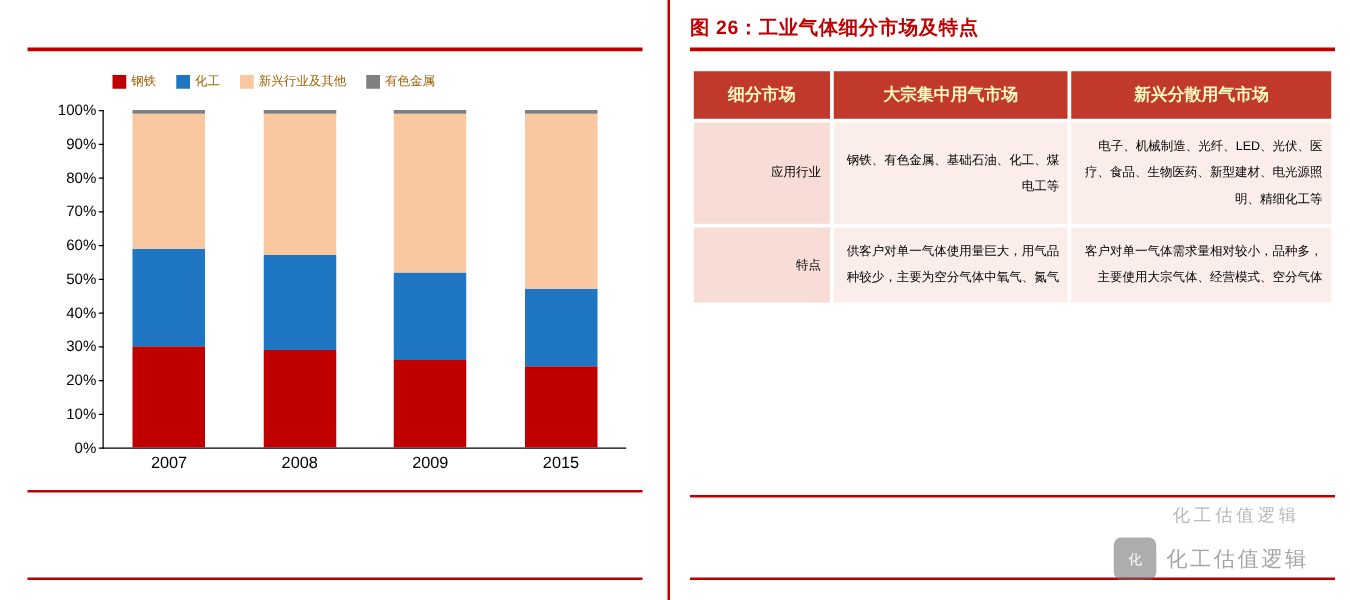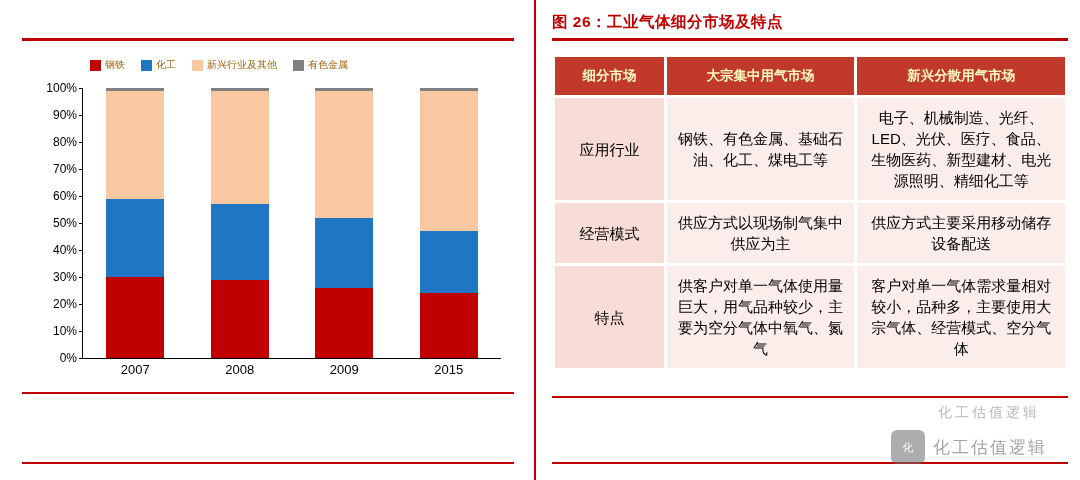--- a/index.html
+++ b/index.html
@@ -32,21 +32,21 @@
   .src-rule-top{position:absolute;left:22px;top:392px;width:492px;height:1.6px;background:#C00000;}
   .src-rule-bot{position:absolute;left:22px;top:462px;width:492px;height:1.6px;background:#C00000;}
 
   
   .title-bar-r{position:absolute;left:12px;top:12px;width:510px;}
   .title-rule-r{position:absolute;left:12px;top:38px;width:516px;height:2.5px;background:#C00000;}
 
   table.tbl{position:absolute;left:12px;top:54px;width:516px;border-collapse:separate;border-spacing:3px;table-layout:fixed;}
   table.tbl th{background:#C0392B;color:#fef9c3;font-size:13.5px;font-weight:bold;padding:10px 4px;text-align:center;vertical-align:middle;}
   table.tbl th.hcol0{background:#C0392B;}
-  table.tbl td{font-size:15px;color:#000;text-align:center;vertical-align:middle;padding:9px 7px;line-height:21px;}
+  table.tbl td{font-size:10px;color:#000;text-align:right;vertical-align:middle;padding:9px 7px;line-height:21px;}
   td.c0{background:#F7DDD6;}
   td.c1{background:#FBEDE9;}
   td.c2{background:#FBEDE9;}
 
   .src-rule-top-r{position:absolute;left:12px;top:396px;width:516px;height:1.6px;background:#C00000;}
   .srcnote-r{position:absolute;left:12px;top:404px;width:516px;font-size:13.5px;color:#C00000;line-height:26px;}
   .src-rule-bot-r{position:absolute;left:12px;top:462px;width:516px;height:1.6px;background:#C00000;}
 
   .divider{position:absolute;left:534px;top:0;width:1.5px;height:480px;background:#C00000;}
 
@@ -161,25 +161,20 @@
           <th>新兴分散用气市场</th>
         </tr>
       </thead>
       <tbody>
         <tr>
           <td class="c0">应用行业</td>
           <td class="c1">钢铁、有色金属、基础石油、化工、煤电工等</td>
           <td class="c2">电子、机械制造、光纤、LED、光伏、医疗、食品、生物医药、新型建材、电光源照明、精细化工等</td>
         </tr>
         <tr>
-          <td class="c0">经营模式</td>
-          <td class="c1">供应方式以现场制气集中供应为主</td>
-          <td class="c2">供应方式主要采用移动储存设备配送</td>
-        </tr>
-        <tr>
           <td class="c0">特点</td>
           <td class="c1">供客户对单一气体使用量巨大，用气品种较少，主要为空分气体中氧气、氮气</td>
           <td class="c2">客户对单一气体需求量相对较小，品种多，主要使用大宗气体、经营模式、空分气体</td>
         </tr>
       </tbody>
     </table>
 
     <div class="src-rule-top-r"></div>
     <div class="src-rule-bot-r"></div>
 

